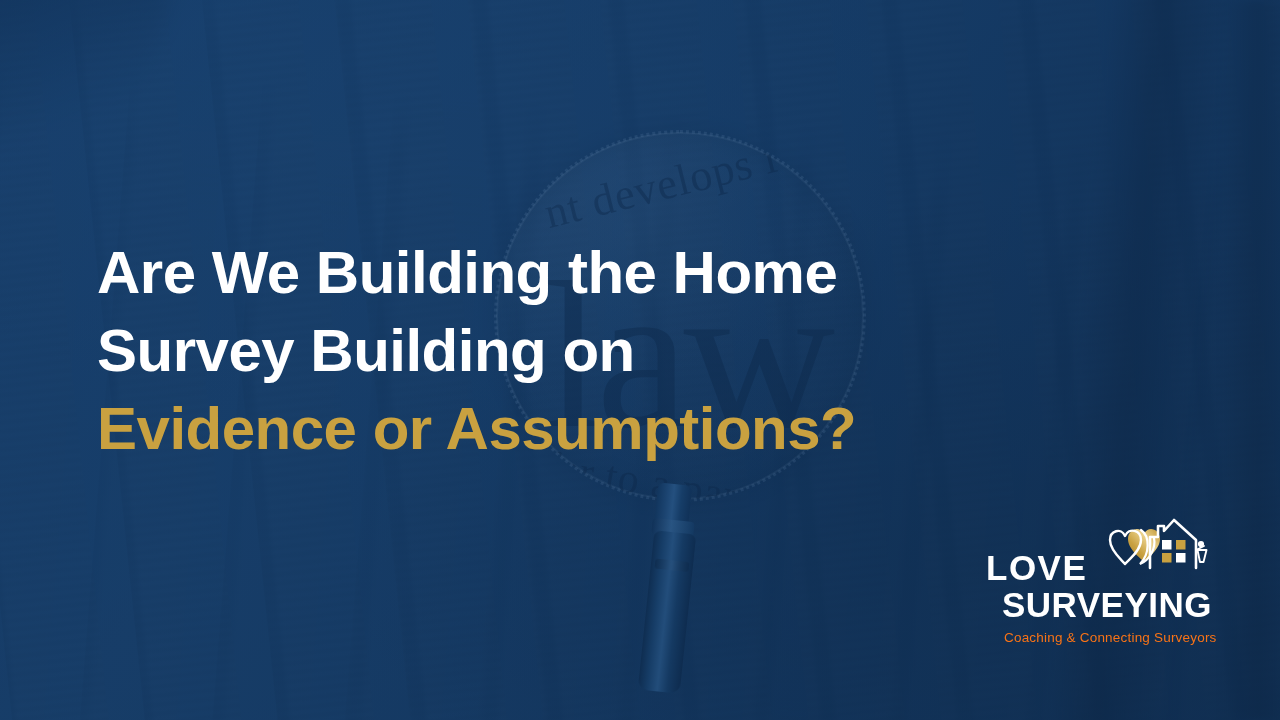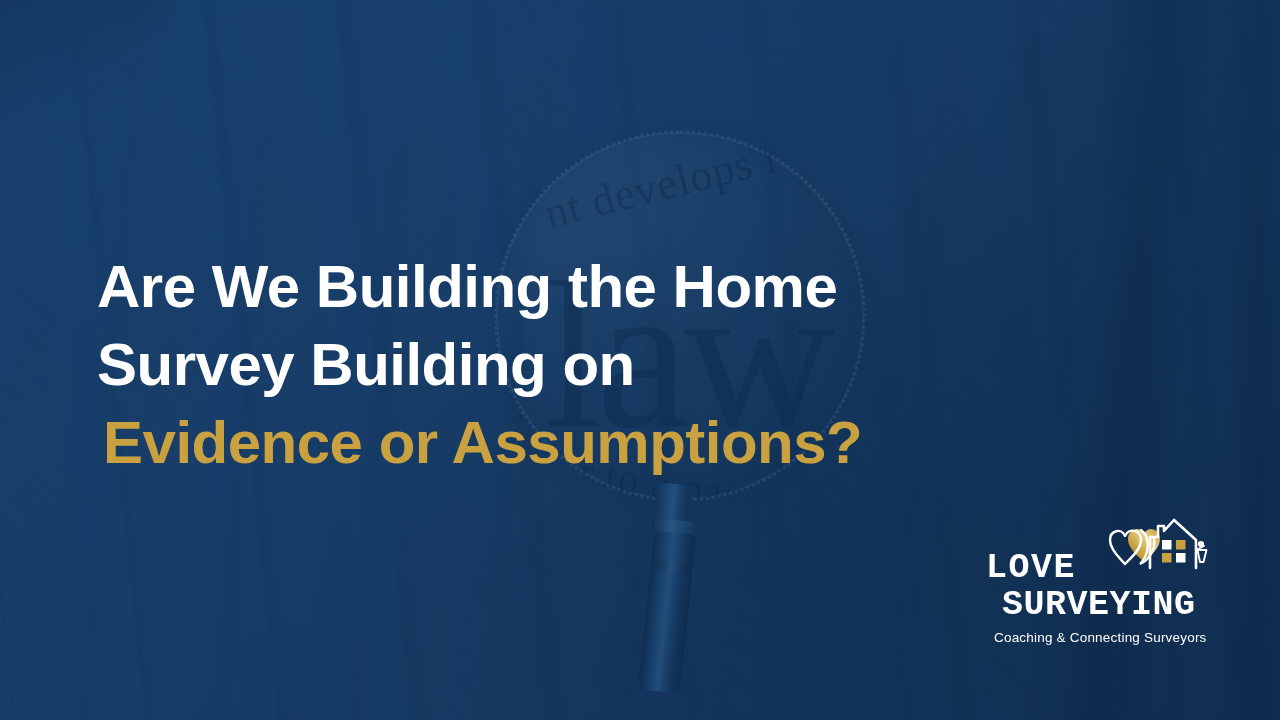--- a/index.html
+++ b/index.html
@@ -130,53 +130,53 @@
   }
 
   
   .bg-wash {
     position:absolute; inset:0;
     background:linear-gradient(135deg, rgba(22,62,108,.55) 0%, rgba(18,52,92,.58) 50%, rgba(14,42,76,.62) 100%);
   }
 
   
   .headline {
-    position:absolute; left:97px; top:248px; width:880px;
+    position:absolute; left:97px; top:234px; width:880px;
     font-family:"Liberation Sans", sans-serif;
     font-weight:700;
     font-size:60px;
     line-height:78px;
     letter-spacing:-.5px;
   }
   .headline .l1, .headline .l2 { color:#ffffff; display:block; }
-  .headline .l3 { color:#c9a140; display:block;margin-left:6px; }
+  .headline .l3 { color:#c9a140; display:block; }
 
   
   .logo { position:absolute; left:986px; top:512px; width:222px; height:140px; }
 
   .logo-mark { position:absolute; left:98px; top:0; width:124px; height:62px; }
 
   .logo-wordmark {
     position:absolute; left:0; top:38px; width:222px;
-    font-family:Liberation Mono, monospace;
+    font-family:Liberation Sans, sans-serif;
     font-weight:700;
     color:#ffffff;
   }
   .logo-love {
     font-size:35px; line-height:36px; letter-spacing:1.5px;
   }
   .logo-surveying {
     font-size:35px; line-height:38px; letter-spacing:.5px;margin-left:16px;
   }
   .logo-tagline {
-    position:absolute; left:8px; top:118px; width:222px;
+    position:absolute; left:18px; top:118px; width:222px;
     font-family:"Liberation Sans", sans-serif;
     font-size:13.5px;
     letter-spacing:.2px;
-    color:#ffffff;
+    color:#f97316;
     white-space:nowrap;
   }
 </style>
 </head>
 <body>
 
 <div id="banner">
 
   <div class="bg-photo">
     <div class="bg-columns"></div>

